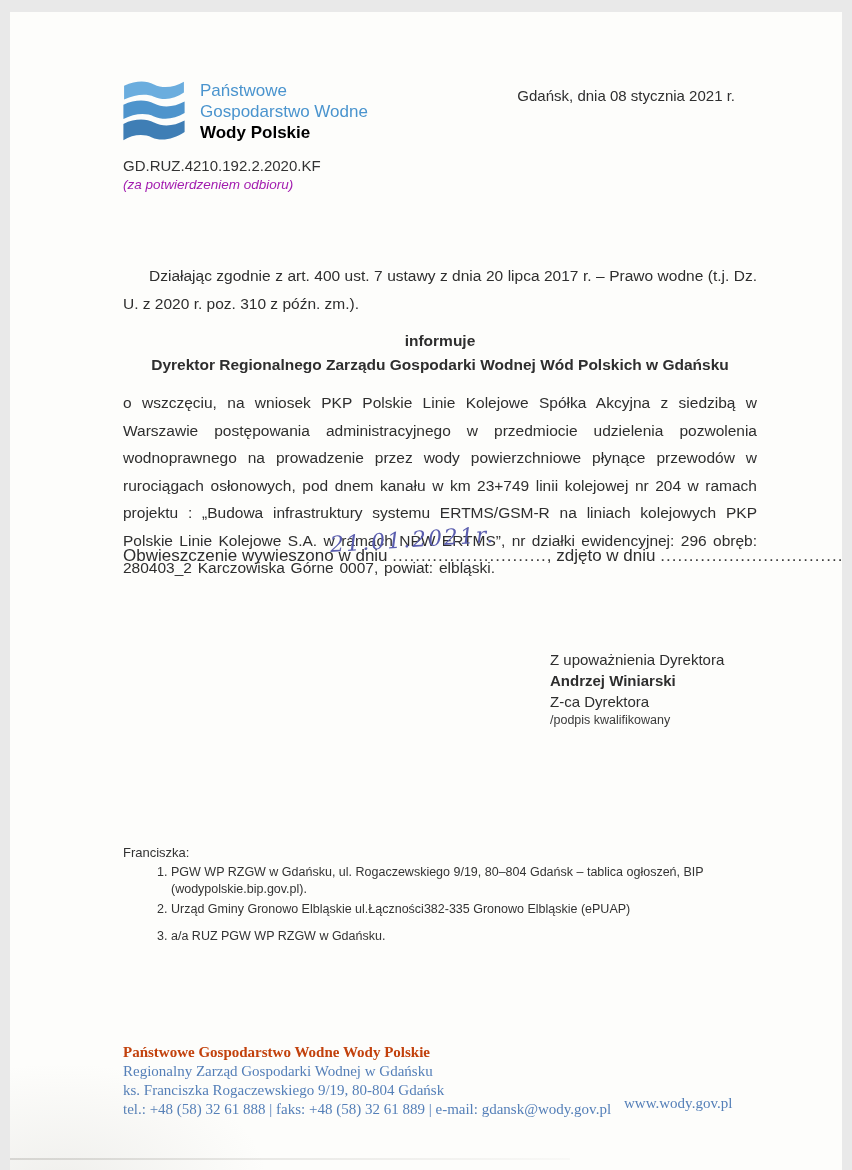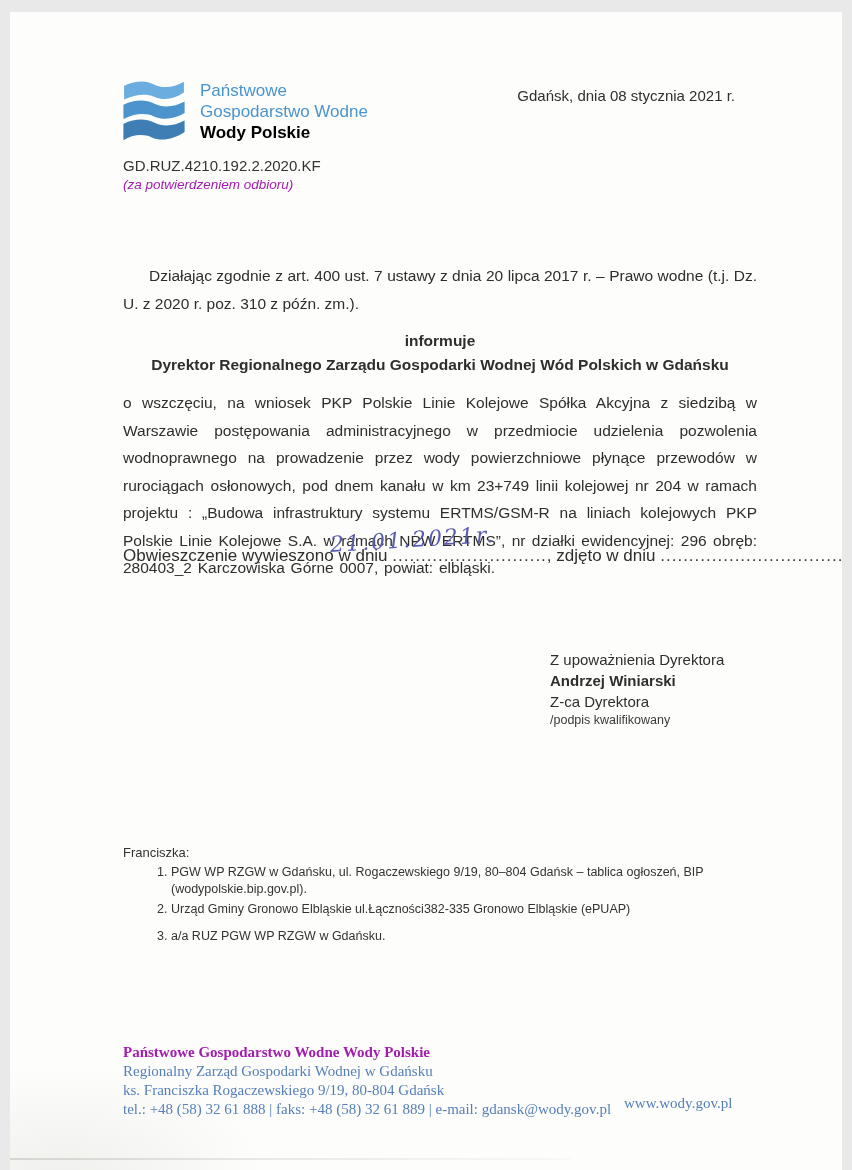--- a/index.html
+++ b/index.html
@@ -55,21 +55,21 @@
   .signature .sig-note{font-size:12.5px;line-height:17px;color:#3a3a3a;}
 
   .distribution{position:absolute;left:113px;top:833px;font-size:12.5px;color:#333;}
   .distribution .dist-label{font-size:13px;margin-bottom:4px;}
   .distribution ol{margin:0;padding-left:48px;}
   .distribution li{margin-bottom:3px;line-height:17px;}
   .distribution li.gap{margin-top:10px;}
 
   .footer{position:absolute;left:113px;top:1031px;font-family:"Liberation Serif",serif;
           font-size:15px;line-height:19px;color:#547fb8;}
-  .footer .f-bold{font-weight:bold;color:#a21caf;}
+  .footer .f-bold{font-weight:bold;color:#c2410c;}
   .footer-site{position:absolute;left:614px;top:1083px;font-family:"Liberation Serif",serif;
                font-size:15px;color:#547fb8;}
 </style>
 </head>
 <body>
 
 <div class="page">
 
   <div class="logo-wrap">
     <svg class="logo-glyph" viewBox="0 0 100 100" xmlns="http://www.w3.org/2000/svg">

